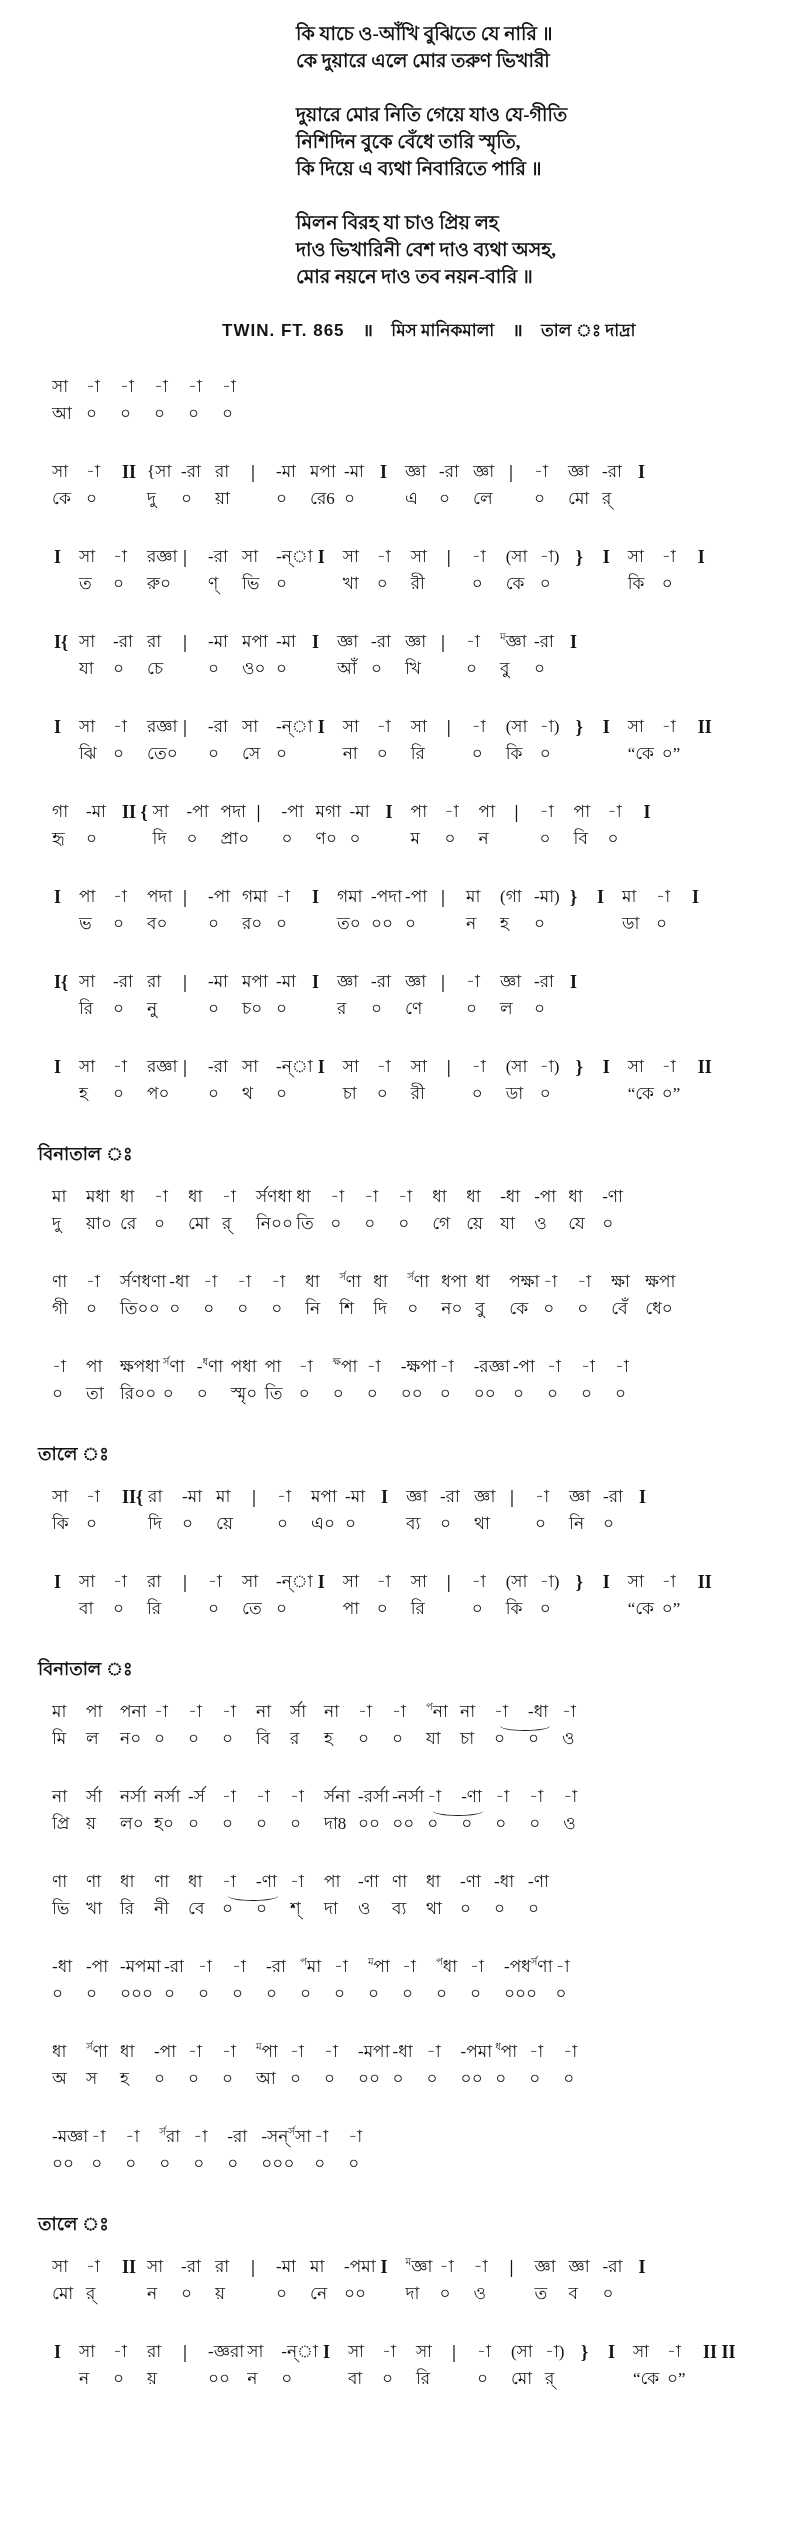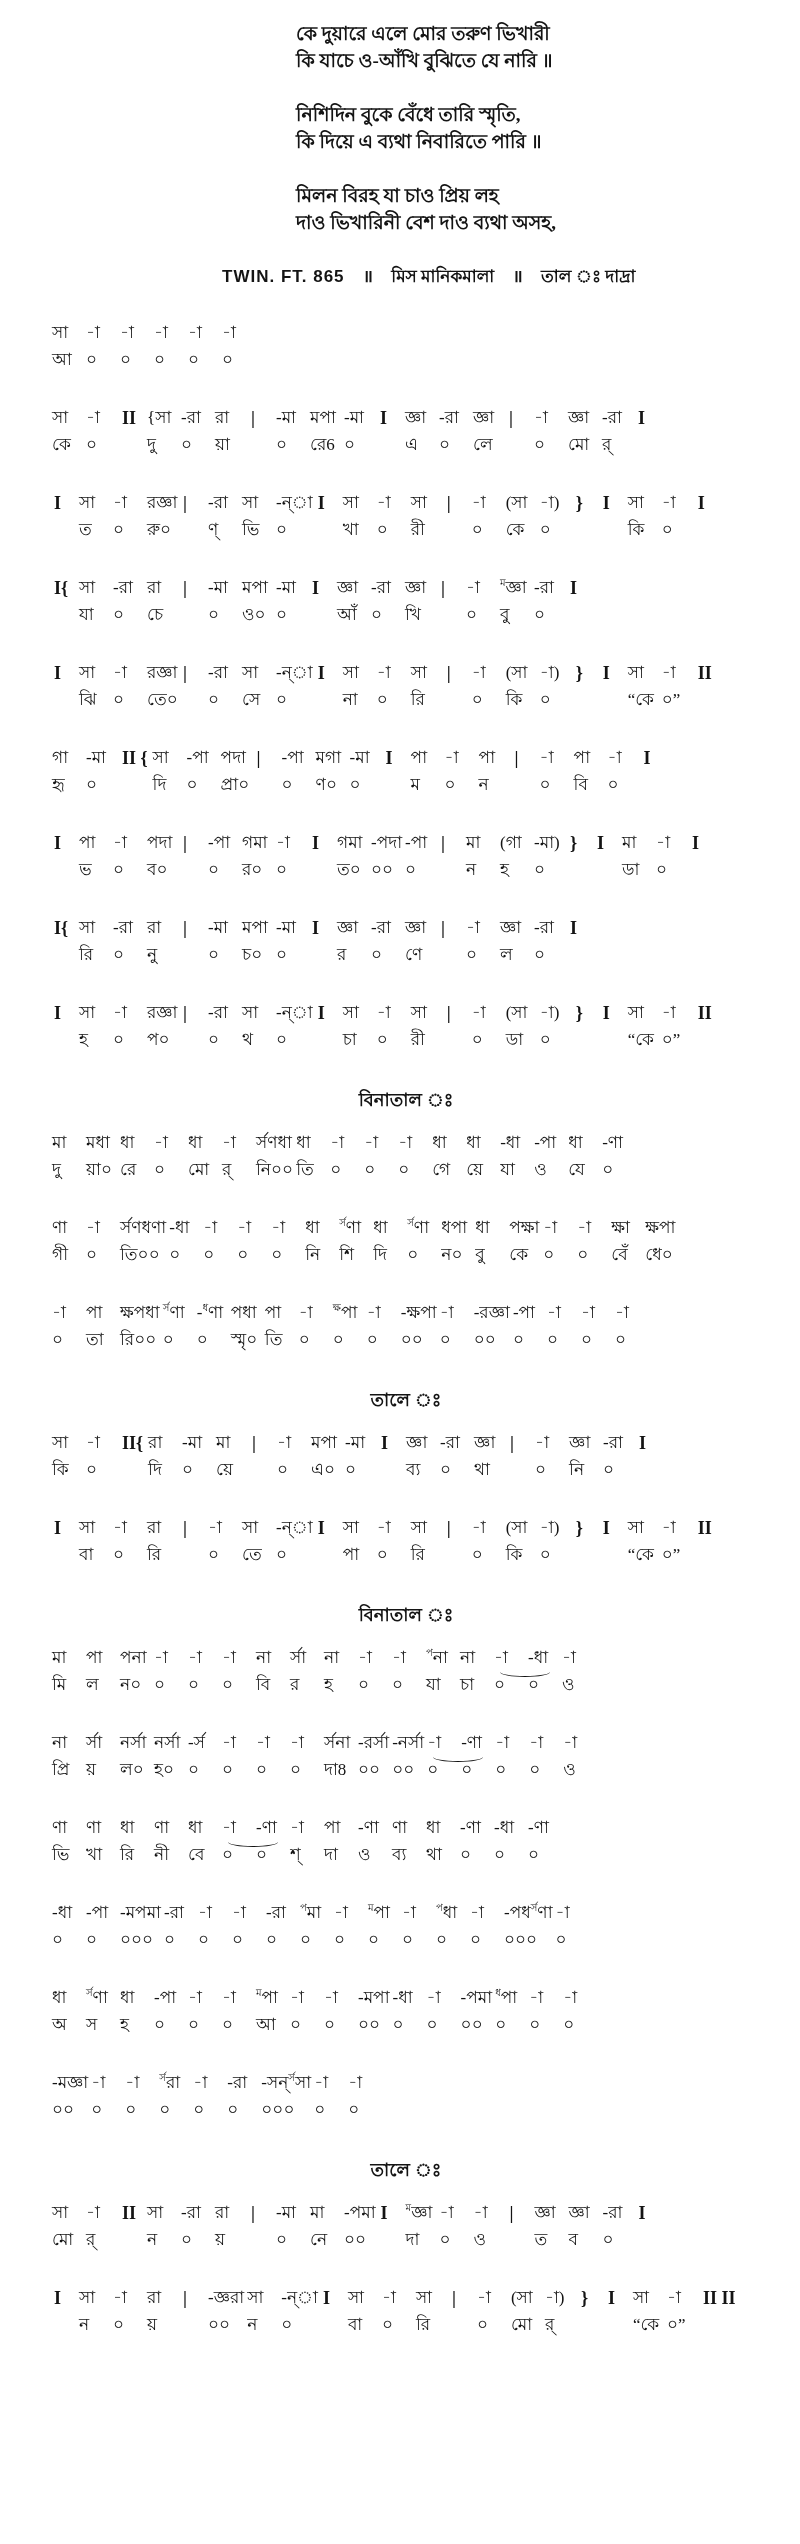--- a/index.html
+++ b/index.html
@@ -8,50 +8,52 @@
   .page{padding:20px 26px 40px 52px;}
   
   .lyrics{margin-left:244px;font-size:19px;font-weight:bold;line-height:27px;}
   .stanza{margin-bottom:27px;}
   
   .titleline{margin:10px 0 30px 170px;font-size:17px;font-weight:bold;white-space:nowrap;}
   .titleline .latin{font-family:"Liberation Sans","DejaVu Sans",sans-serif;letter-spacing:1px;text-align:center;}
   .titleline .sep{margin:0 14px;}
   
   #notation{font-size:17px;}
-  .section-label{font-weight:bold;font-size:18px;margin:6px 0 14px -14px;text-align:center;}
+  .section-label{font-weight:bold;font-size:18px;margin:6px 0 14px -14px;}
   .block{margin-bottom:34px;}
   .block.sp{margin-top:26px;}
   .cols{display:flex;align-items:flex-start;}
   .col{min-width:31px;margin-right:3px;text-align:left;}
   .col.barcol{min-width:20px;padding:0 2px;}
   .note{line-height:24px;white-space:nowrap;}
   .note sup{font-size:10px;line-height:0;}
   .bar{line-height:24px;font-weight:bold;font-size:18px;white-space:nowrap;}
   .lyric{line-height:24px;margin-top:3px;white-space:nowrap;}
   .col.arc{position:relative;}
   .col.arc::after{content:'';position:absolute;left:20%;width:160%;top:21px;height:9px;
                   border-bottom:1.5px solid #141414;border-radius:0 0 100% 100%;}
 </style>
 </head>
 <body>
 
 <div class="page">
   <div class="lyrics" id="lyrics">
       <div class="stanza">
+        <div>কি যাচে ও-আঁখি বুঝিতে যে  নারি ॥</div>
         <div>কে দুয়ারে এলে মোর তরুণ ভিখারী</div>
-        <div>কি যাচে ও-আঁখি বুঝিতে যে  নারি ॥</div>
       </div>
       <div class="stanza">
+        <div>দুয়ারে মোর নিতি গেয়ে যাও যে-গীতি</div>
         <div>নিশিদিন বুকে বেঁধে তারি স্মৃতি,</div>
         <div>কি  দিয়ে এ ব্যথা নিবারিতে পারি ॥</div>
       </div>
       <div class="stanza">
         <div>মিলন বিরহ যা চাও প্রিয় লহ</div>
         <div>দাও ভিখারিনী বেশ দাও ব্যথা অসহ,</div>
+        <div>মোর নয়নে দাও তব নয়ন-বারি ॥</div>
       </div>
     </div>
 
   <div class="titleline">
     <span class="latin">TWIN. FT. 865</span>
     <span class="sep">॥</span>
     <span>মিস মানিকমালা</span>
     <span class="sep">॥</span>
     <span>তাল ঃ দাদ্রা</span>
   </div>

